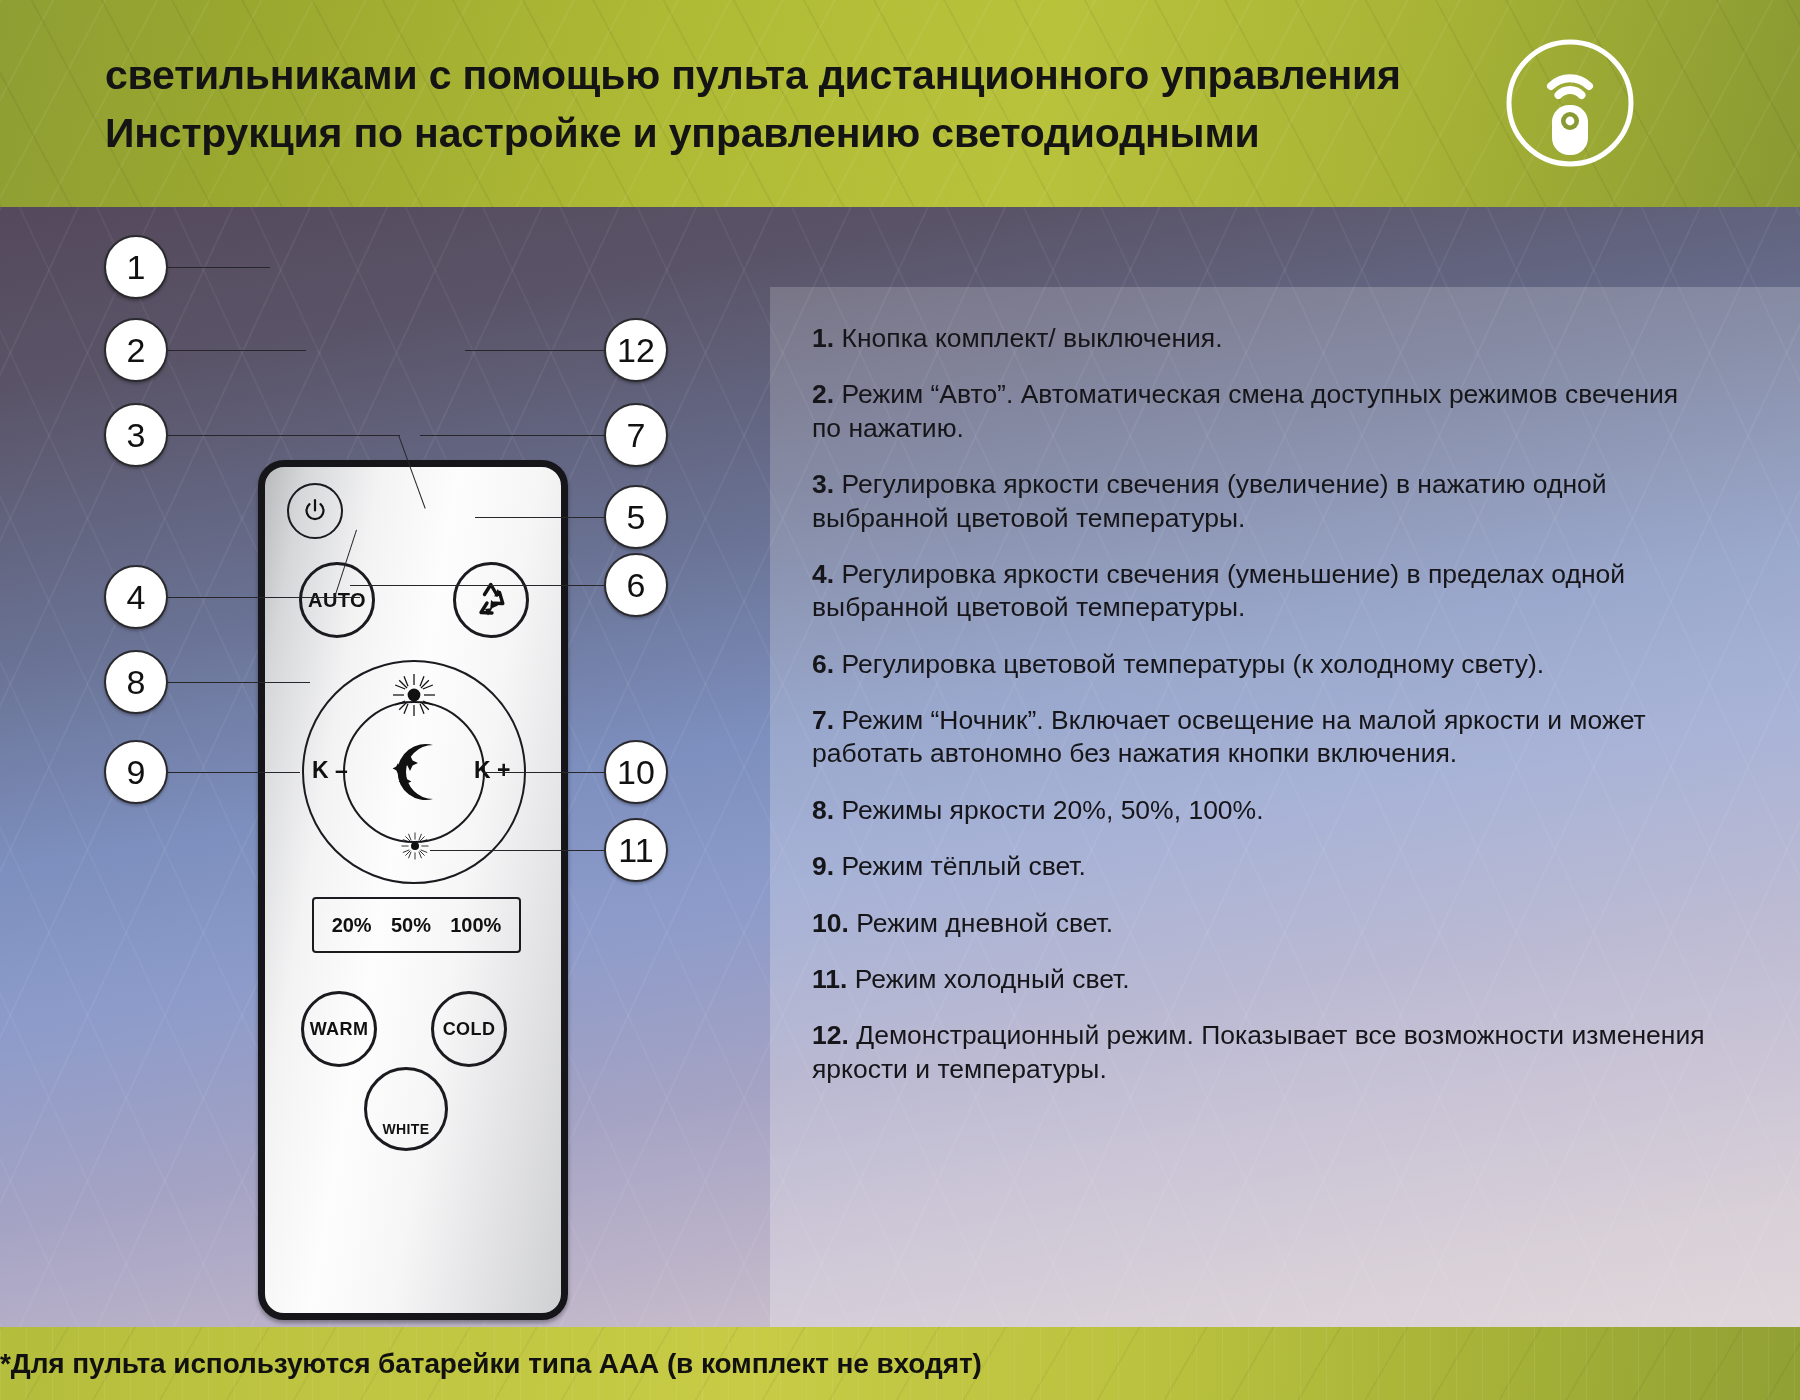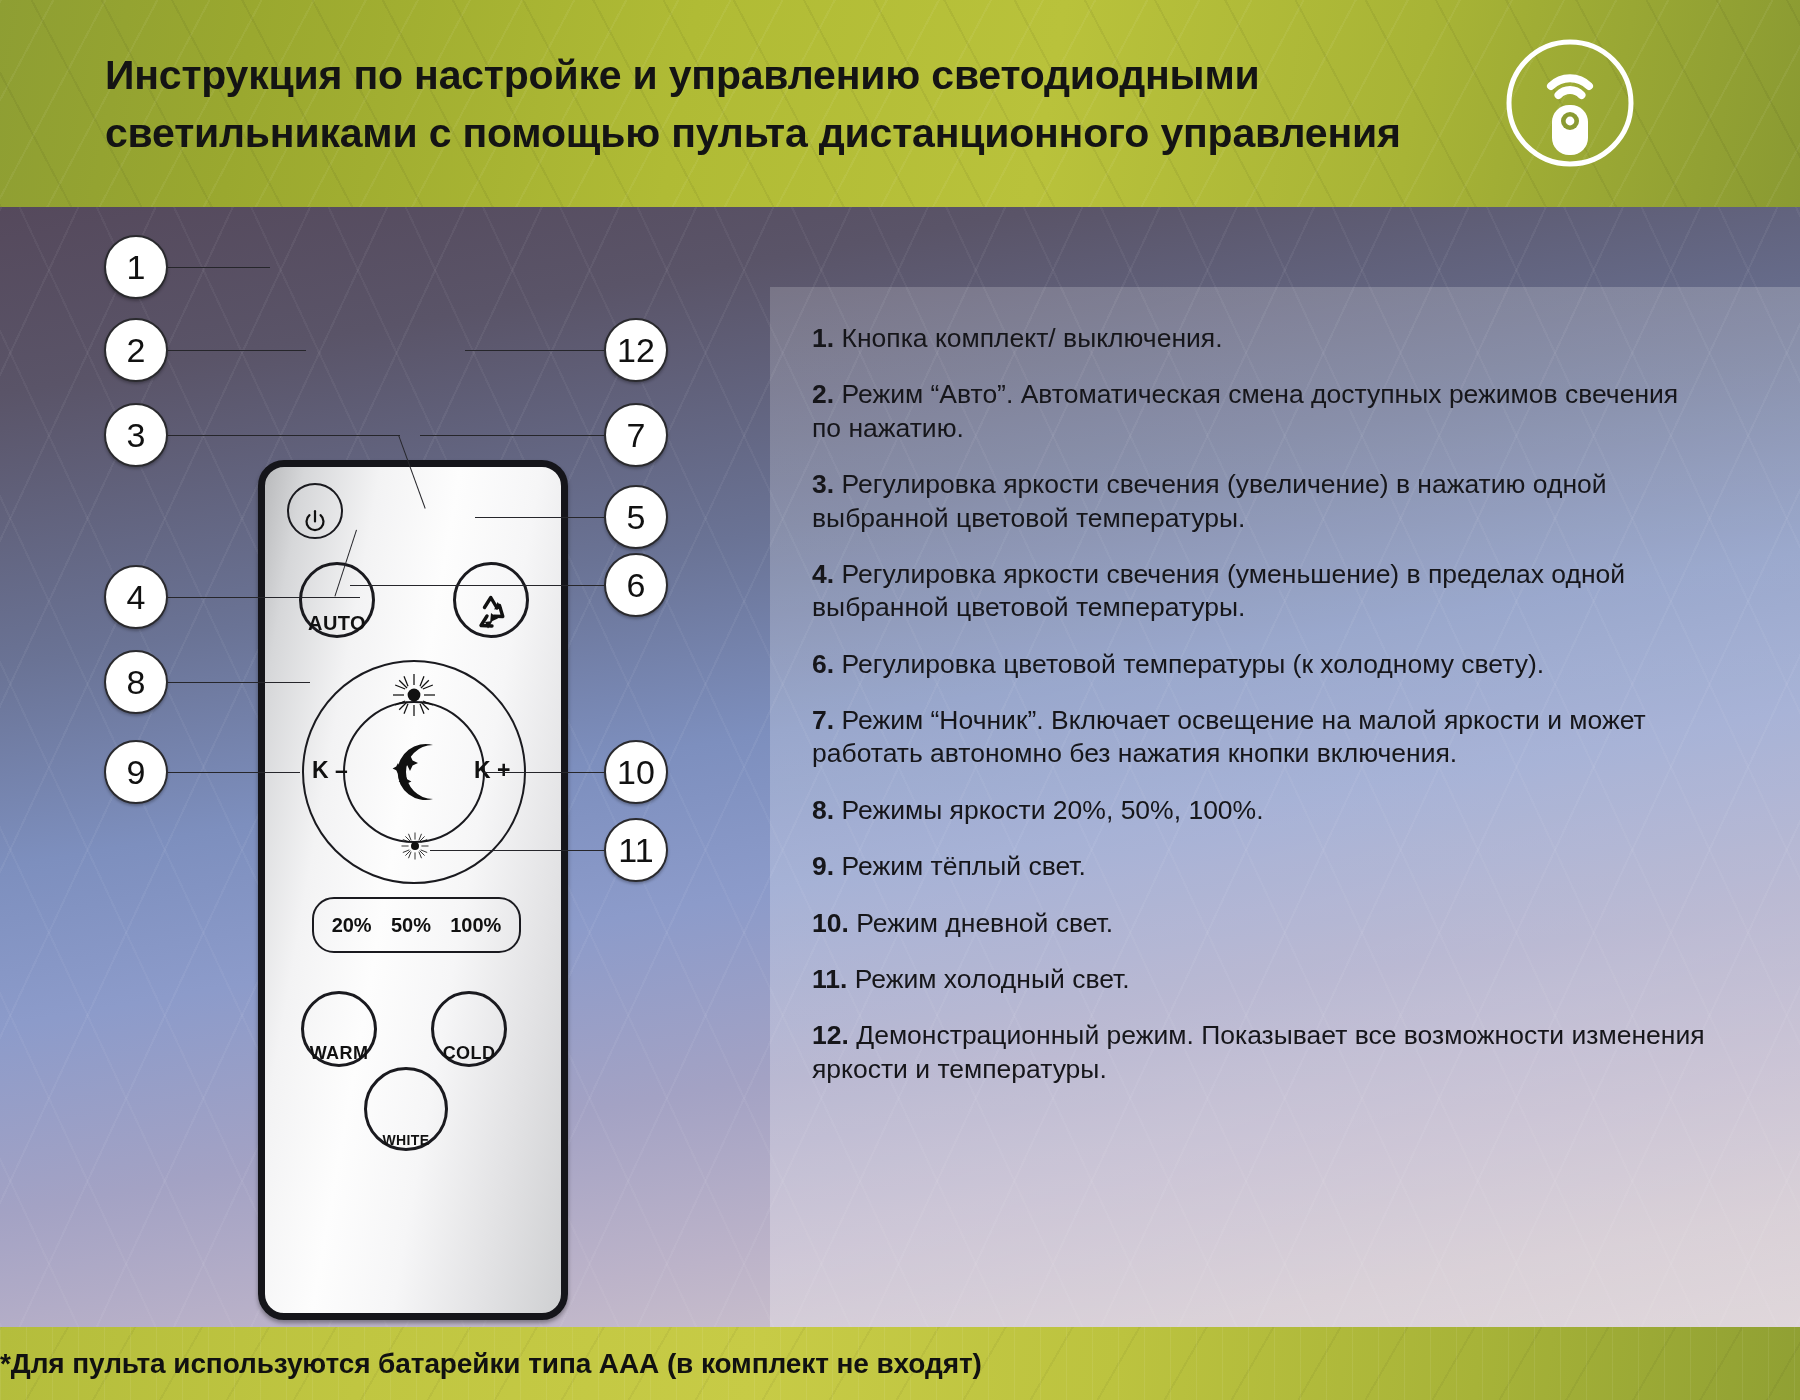--- a/index.html
+++ b/index.html
@@ -111,21 +111,21 @@
         #b9babc 0%, #d6d7d9 9%, #f3f3f4 26%,
         #fdfdfd 44%, #f6f6f7 62%, #e2e2e4 82%, #cfd0d2 100%);
     box-shadow: 0 3px 4px rgba(0,0,0,0.35);
   }
 
   .btn-circle {
     position: absolute;
     border: 3px solid #1a1a1f;
     border-radius: 50%;
     display: flex;
-    align-items: flex-end;
+    align-items: center;
     justify-content: center;
     font-weight: bold;
     color: #111;
     background: transparent;
   }
   .btn-label { font-size: 20px; letter-spacing: 0.4px; }
 
   #btn-power { left: 22px; top: 16px; width: 56px; height: 56px; border-width: 2.5px; }
   #btn-auto  { left: 34px; top: 95px; width: 76px; height: 76px; }
   #btn-demo  { left: 188px; top: 95px; width: 76px; height: 76px; }
@@ -149,21 +149,21 @@
   #icon-sun-dim    { position: absolute; left: 135px; top: 364px; width: 30px; height: 30px; }
   #icon-moon       { position: absolute; left: 112px; top: 266px; width: 78px; height: 78px; }
   #label-kminus { position: absolute; left: 47px; top: 290px; font-size: 23px; font-weight: bold; color:#111; }
   #label-kplus  { position: absolute; left: 209px; top: 290px; font-size: 23px; font-weight: bold; color:#111; }
 
   #pct-box {
     position: absolute;
     left: 47px; top: 430px;
     width: 209px; height: 56px;
     border: 2.6px solid #1a1a1f;
-    border-radius: 22px;
+    border-radius: 4px;
     display: flex;
     align-items: center;
     justify-content: space-around;
     padding: 0 8px;
   }
   #pct-box span { font-size: 20px; font-weight: bold; color: #111; }
 
   #btn-warm  { left: 36px; top: 524px; width: 76px; height: 76px; }
   #btn-cold  { left: 166px; top: 524px; width: 76px; height: 76px; }
   #btn-white { left: 99px; top: 600px; width: 84px; height: 84px; }
@@ -238,22 +238,22 @@
 </head>
 <body>
 
 <div id="page">
 
   <div id="header">
     <div class="hdr-stripes"></div>
     <div class="hdr-stripes2"></div>
 
     <div id="header-title">
+      <span class="line">светильниками с помощью пульта дистанционного управления</span>
       <span class="line">Инструкция по настройке и управлению светодиодными</span>
-      <span class="line">светильниками с помощью пульта дистанционного управления</span>
     </div>
 
     <svg id="brand-logo" viewBox="0 0 150 150">
       <circle cx="75" cy="75" r="61" fill="none" stroke="#ffffff" stroke-width="5"></circle>
 
       <path d="M56 58 A 27 27 0 0 1 94 58" fill="none" stroke="#ffffff" stroke-width="8" stroke-linecap="round"></path>
       <path d="M63.5 67 A 16 16 0 0 1 86.5 67" fill="none" stroke="#ffffff" stroke-width="8" stroke-linecap="round"></path>
 
       <rect x="57" y="77" width="36" height="50" rx="17" fill="#ffffff"></rect>
       <circle cx="75" cy="93" r="9" fill="#8a9a32"></circle>

